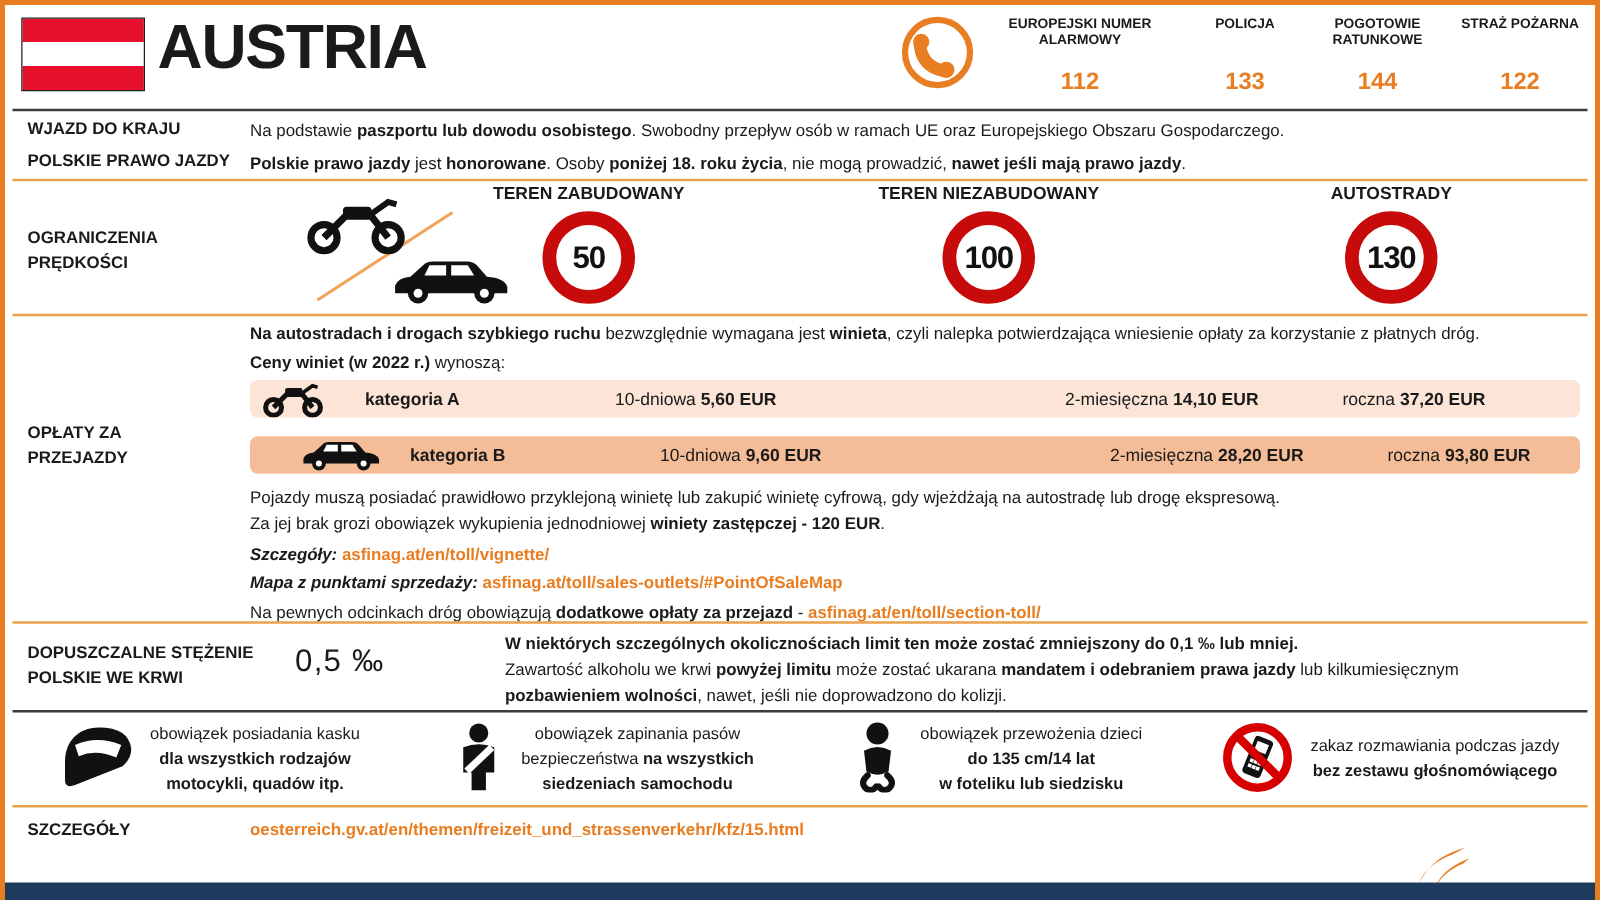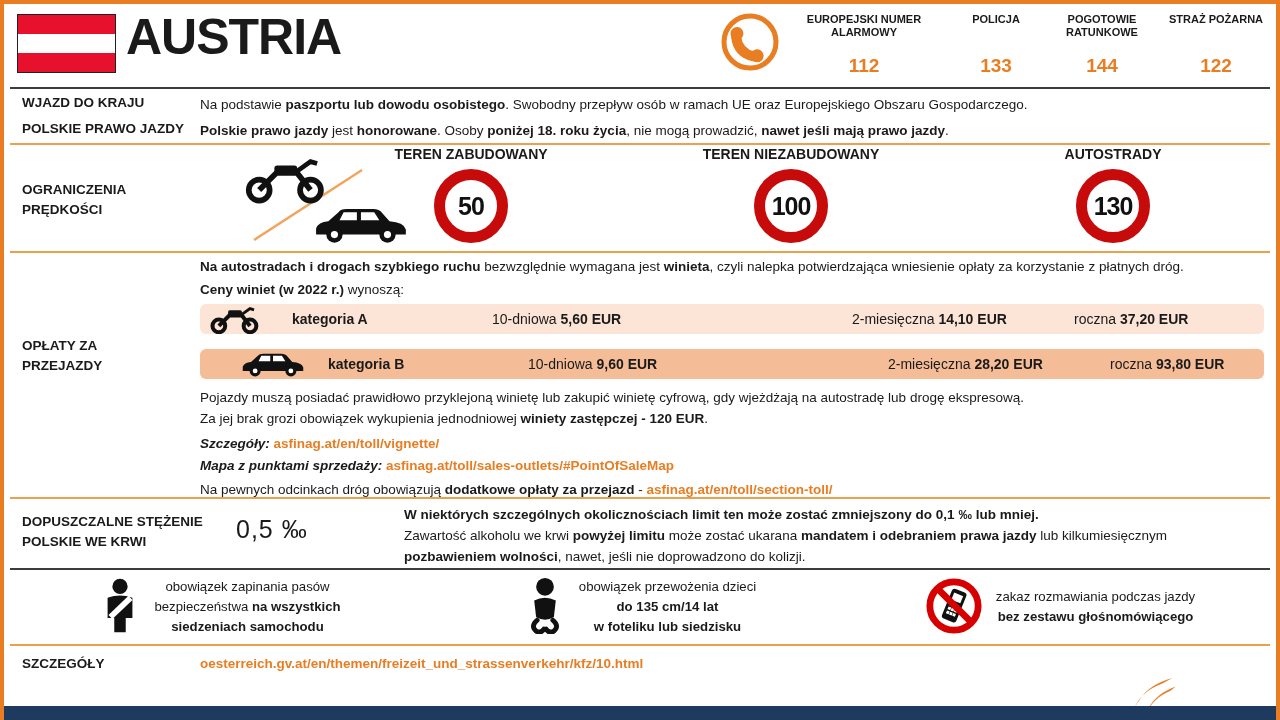--- a/index.html
+++ b/index.html
@@ -193,20 +193,33 @@
   <div class="abs" style="left:400px;top:500px;right:12px;line-height:21px">
     <div><span class="seg-b">W niektórych szczególnych okolicznościach limit ten może zostać zmniejszony do 0,1 ‰ lub mniej.</span></div>
     <div><span>Zawartość alkoholu we krwi </span><span class="seg-b">powyżej limitu</span><span> może zostać ukarana </span><span class="seg-b">mandatem i odebraniem prawa jazdy</span><span> lub kilkumiesięcznym</span></div>
     <div><span class="seg-b">pozbawieniem wolności</span><span>, nawet, jeśli nie doprowadzono do kolizji.</span></div>
   </div>
 
   <div class="abs hr hr-dark" style="top:564px"></div>
 
   <div class="abs rules">
 
+    <div class="rule">
+      <span>
+        <svg width="60" height="54" viewBox="0 0 60 54">
+          <path d="M32 3 C15 3 5 15 5 30 L5 45 Q5 52 13 49 L51 34 Q58 28 58 20 Q56 3 32 3 Z" fill="#111"></path>
+          <path d="M13 17 Q31 9 50 17 L46 27 Q30 20 16 26 Z" fill="#fff"></path>
+        </svg>
+      </span>
+      <div class="txt">
+        <div><span>obowiązek posiadania kasku</span></div>
+        <div><span class="seg-b">dla wszystkich rodzajów</span></div>
+        <div><span class="seg-b">motocykli, quadów itp.</span></div>
+      </div>
+    </div>
 
     <div class="rule">
       <span>
         <svg width="42" height="57" viewBox="0 0 44 58">
           <circle cx="22" cy="9" r="8" fill="#111"></circle>
           <path d="M9 21 Q22 16 35 21 L35 42 L28 42 L28 57 L16 57 L16 42 L9 42 Z" fill="#111"></path>
           <path d="M33 21 L12 41" stroke="#fff" stroke-width="6"></path>
         </svg>
       </span>
       <div class="txt">
@@ -257,21 +270,21 @@
         <div><span class="seg-b">bez zestawu głośnomówiącego</span></div>
       </div>
     </div>
 
   </div>
 
   <div class="abs hr hr-orange" style="top:640px"></div>
 
   <div class="abs rowlab" style="top:652px">SZCZEGÓŁY</div>
   <div class="abs" style="left:196px;top:652px">
-    <span class="seg-l">oesterreich.gv.at/en/themen/freizeit_und_strassenverkehr/kfz/10.html</span>
+    <span class="seg-l">oesterreich.gv.at/en/themen/freizeit_und_strassenverkehr/kfz/15.html</span>
   </div>
 
   <div class="abs logo">
     <span>
       <svg width="56" height="36" viewBox="0 0 64 42" style="display:block;margin:0 auto;">
         <path d="M12 42 C15 25 28 13 47 6 L58 0 C40 5 28 13 20 25 C15 32 13 36 12 42 Z" fill="#E87D22"></path>
         <path d="M28 42 C32 30 42 21 56 15 L62 10 C48 15 38 23 33 31 C30 35 29 38 28 42 Z" fill="#E87D22"></path>
       </svg>
     </span>
     <div>Generalna Dyrekcja</div>

